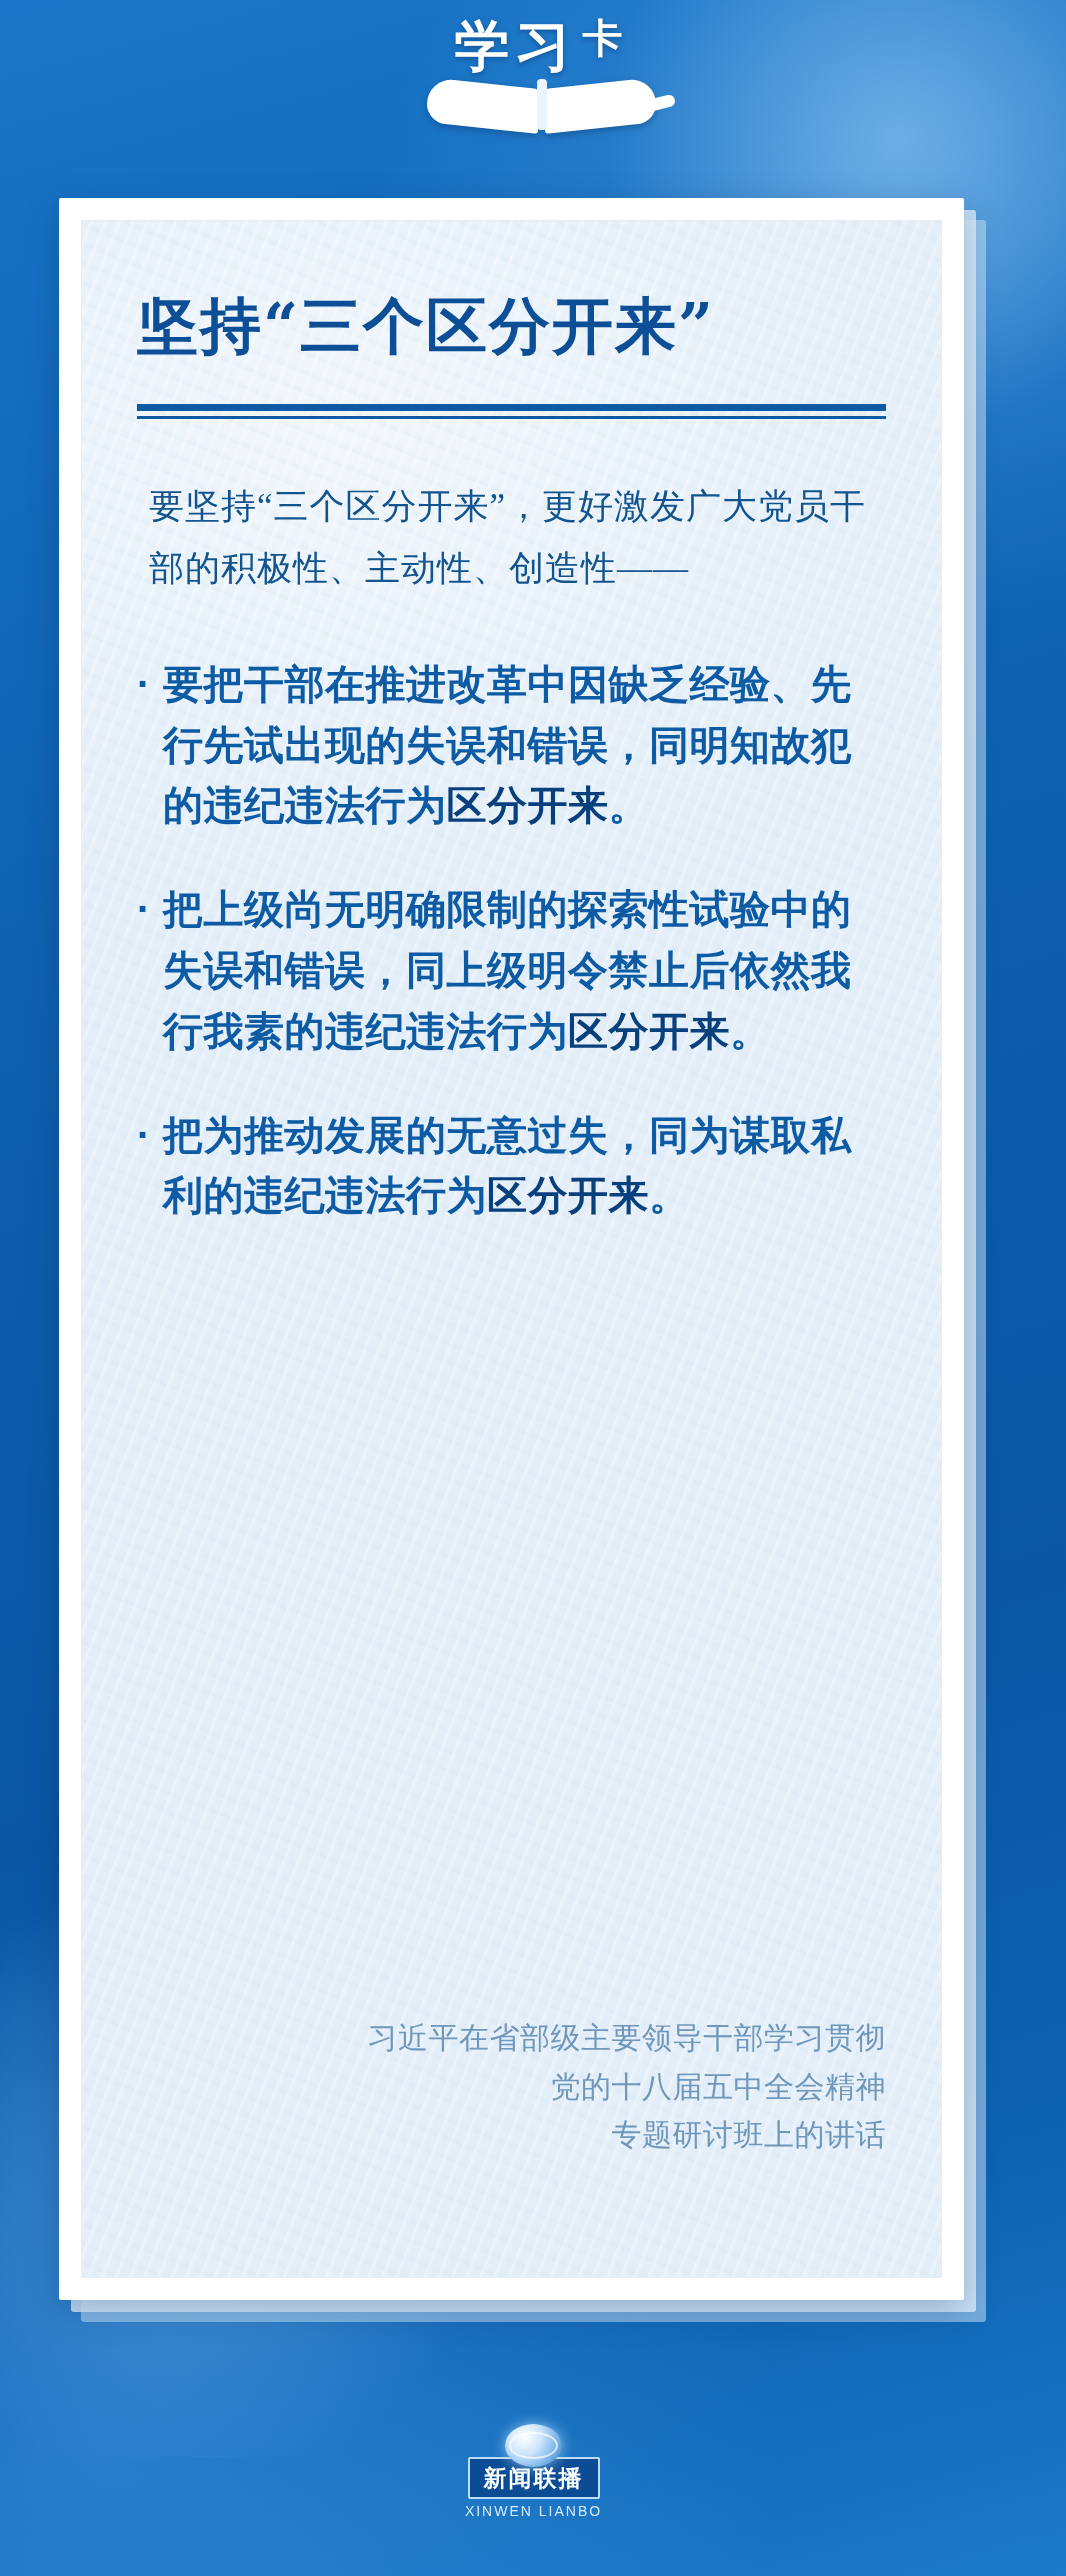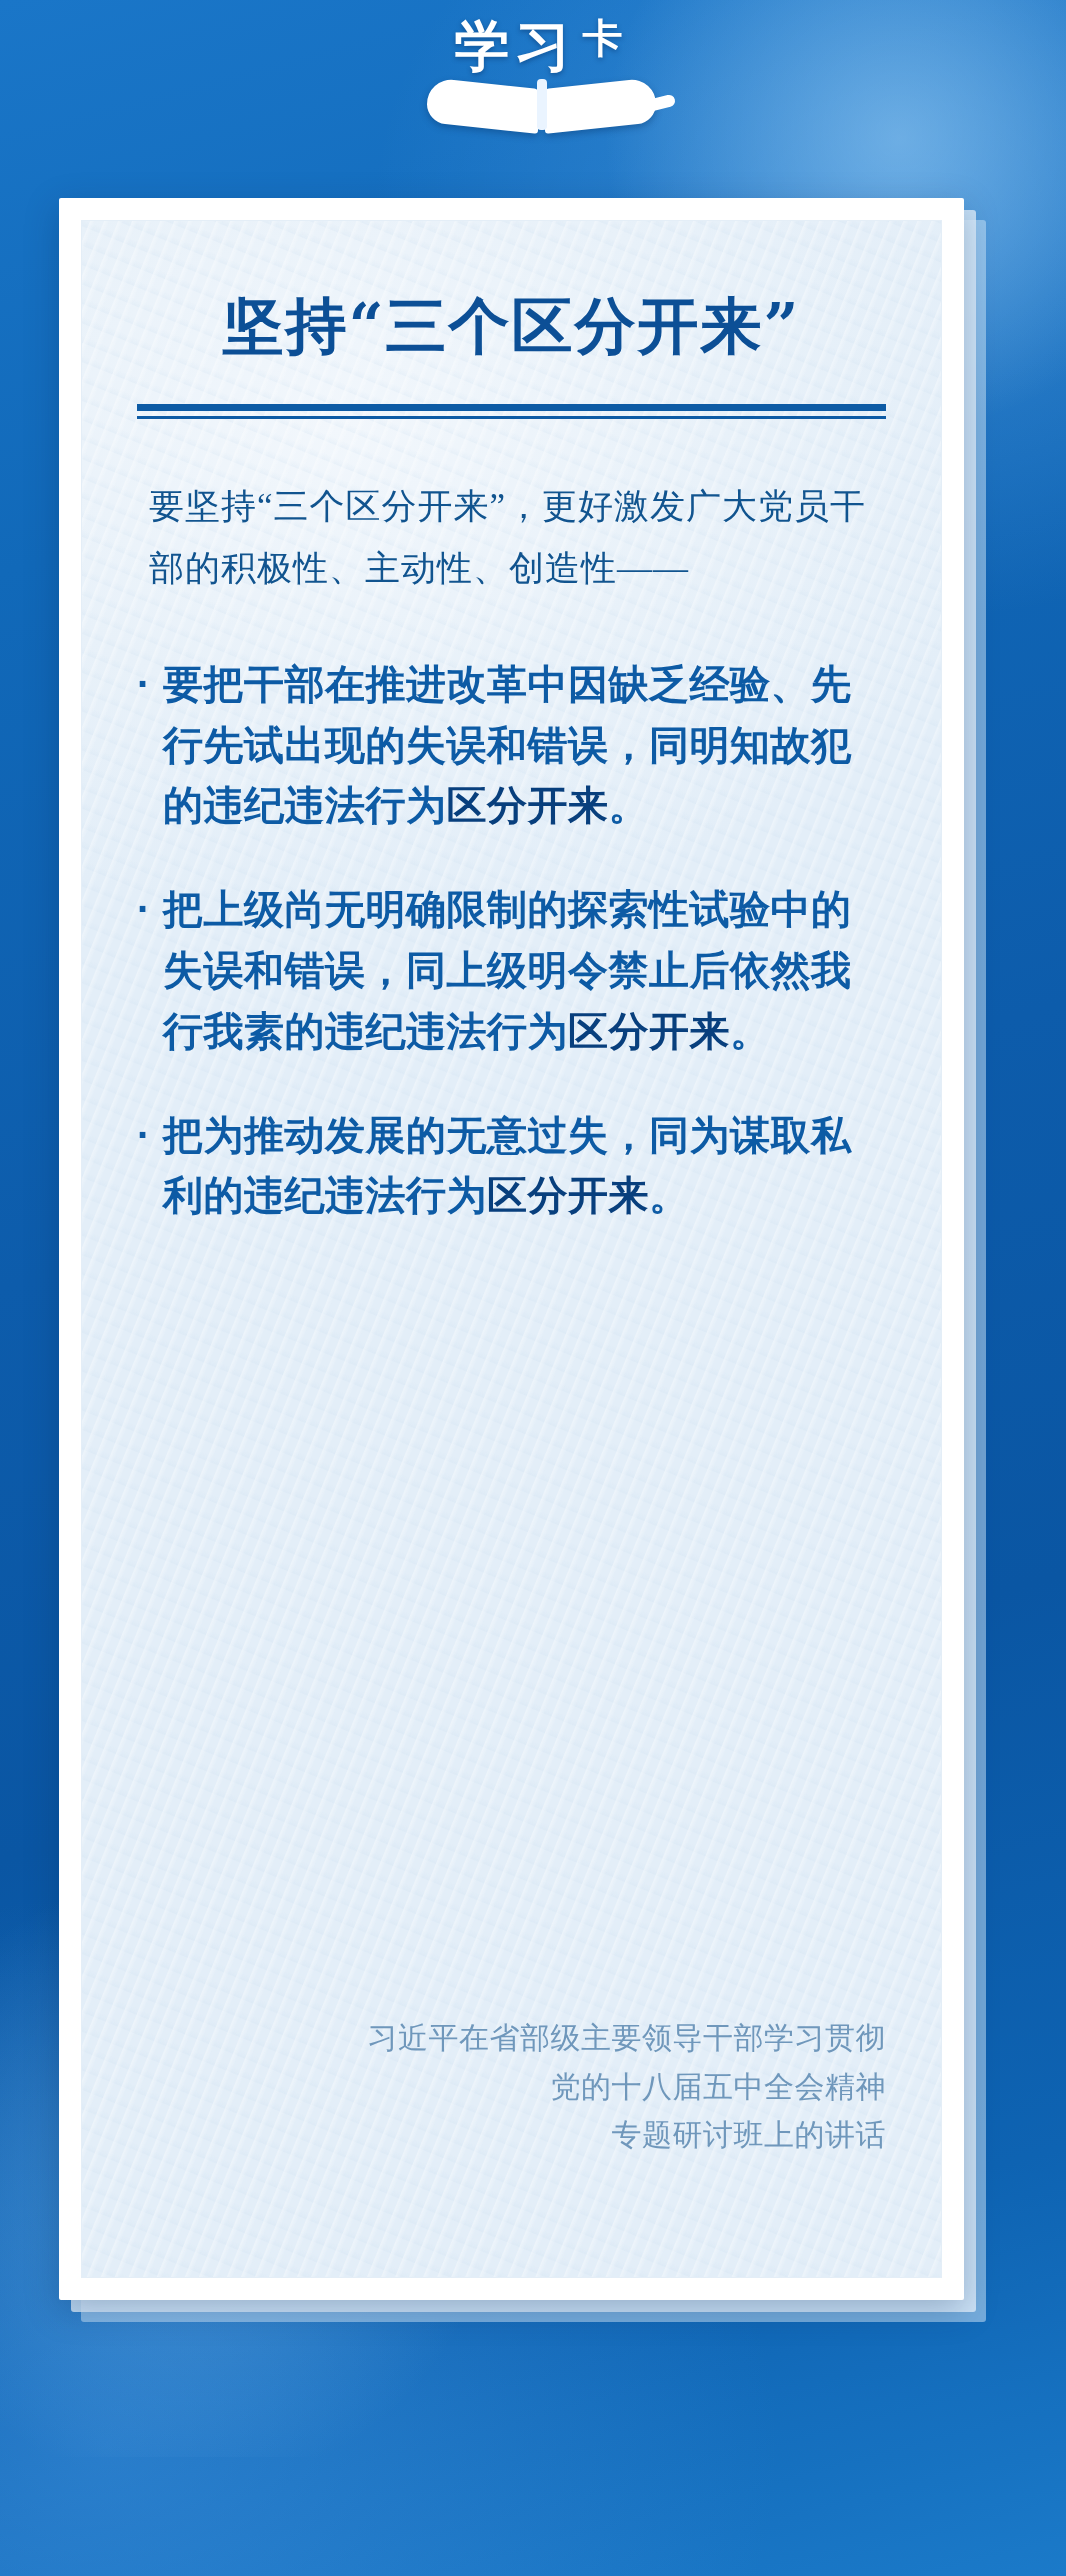--- a/index.html
+++ b/index.html
@@ -199,21 +199,20 @@
 
   .content {
     position: absolute;
     inset: 0;
     padding: 0 55px;
     box-sizing: border-box;
   }
 
   .headline {
     margin-top: 67px;
-    text-align: center;
     font-family: "DejaVu Serif", "Liberation Serif", serif;
     font-weight: bold;
     font-size: 61px;
     letter-spacing: 2px;
     color: #0c4f96;
     line-height: 1.25;
   }
 
   .rule {
     margin: 40px auto 0 auto;
@@ -389,14 +388,19 @@
             <div>习近平在省部级主要领导干部学习贯彻</div>
             <div>党的十八届五中全会精神</div>
             <div>专题研讨班上的讲话</div>
           </div>
 
         </div>
       </div>
     </div>
   </div>
 
+  <div class="footer-logo">
+    <div class="globe"></div>
+    <div class="logo-badge">新闻联播</div>
+    <div class="logo-sub">XINWEN LIANBO</div>
+  </div>
 </div>
 
 
 </body></html>

